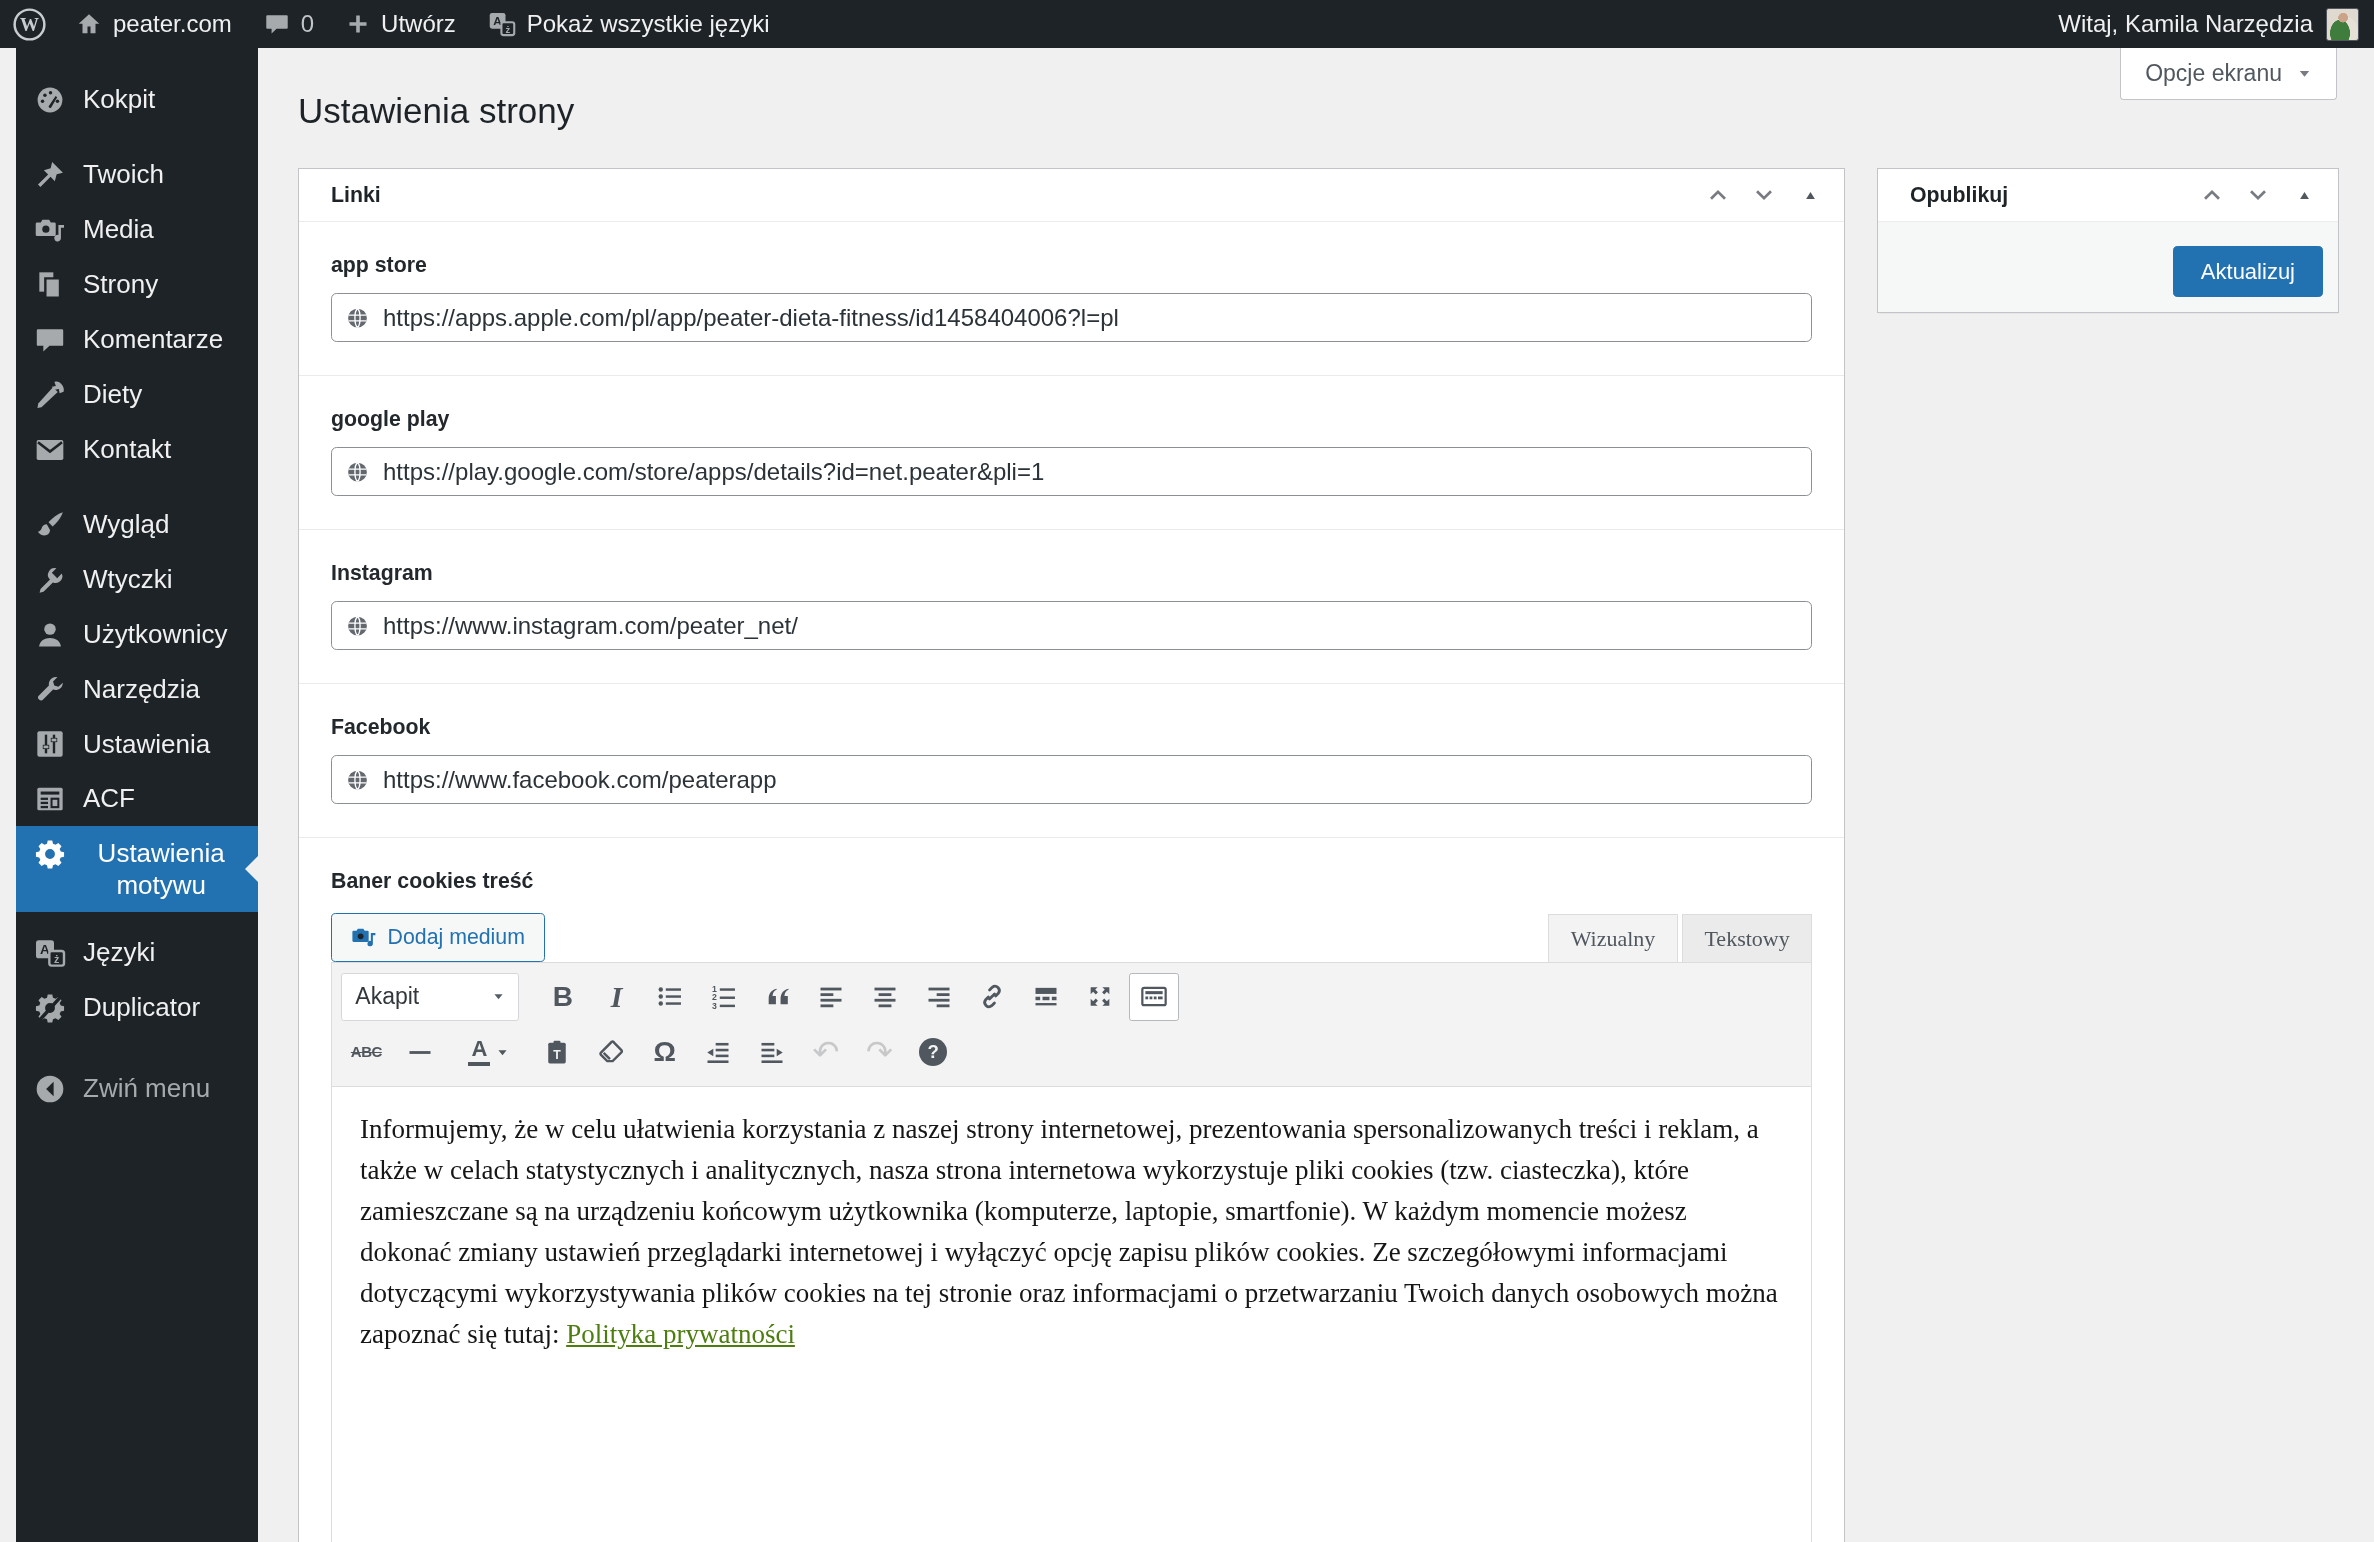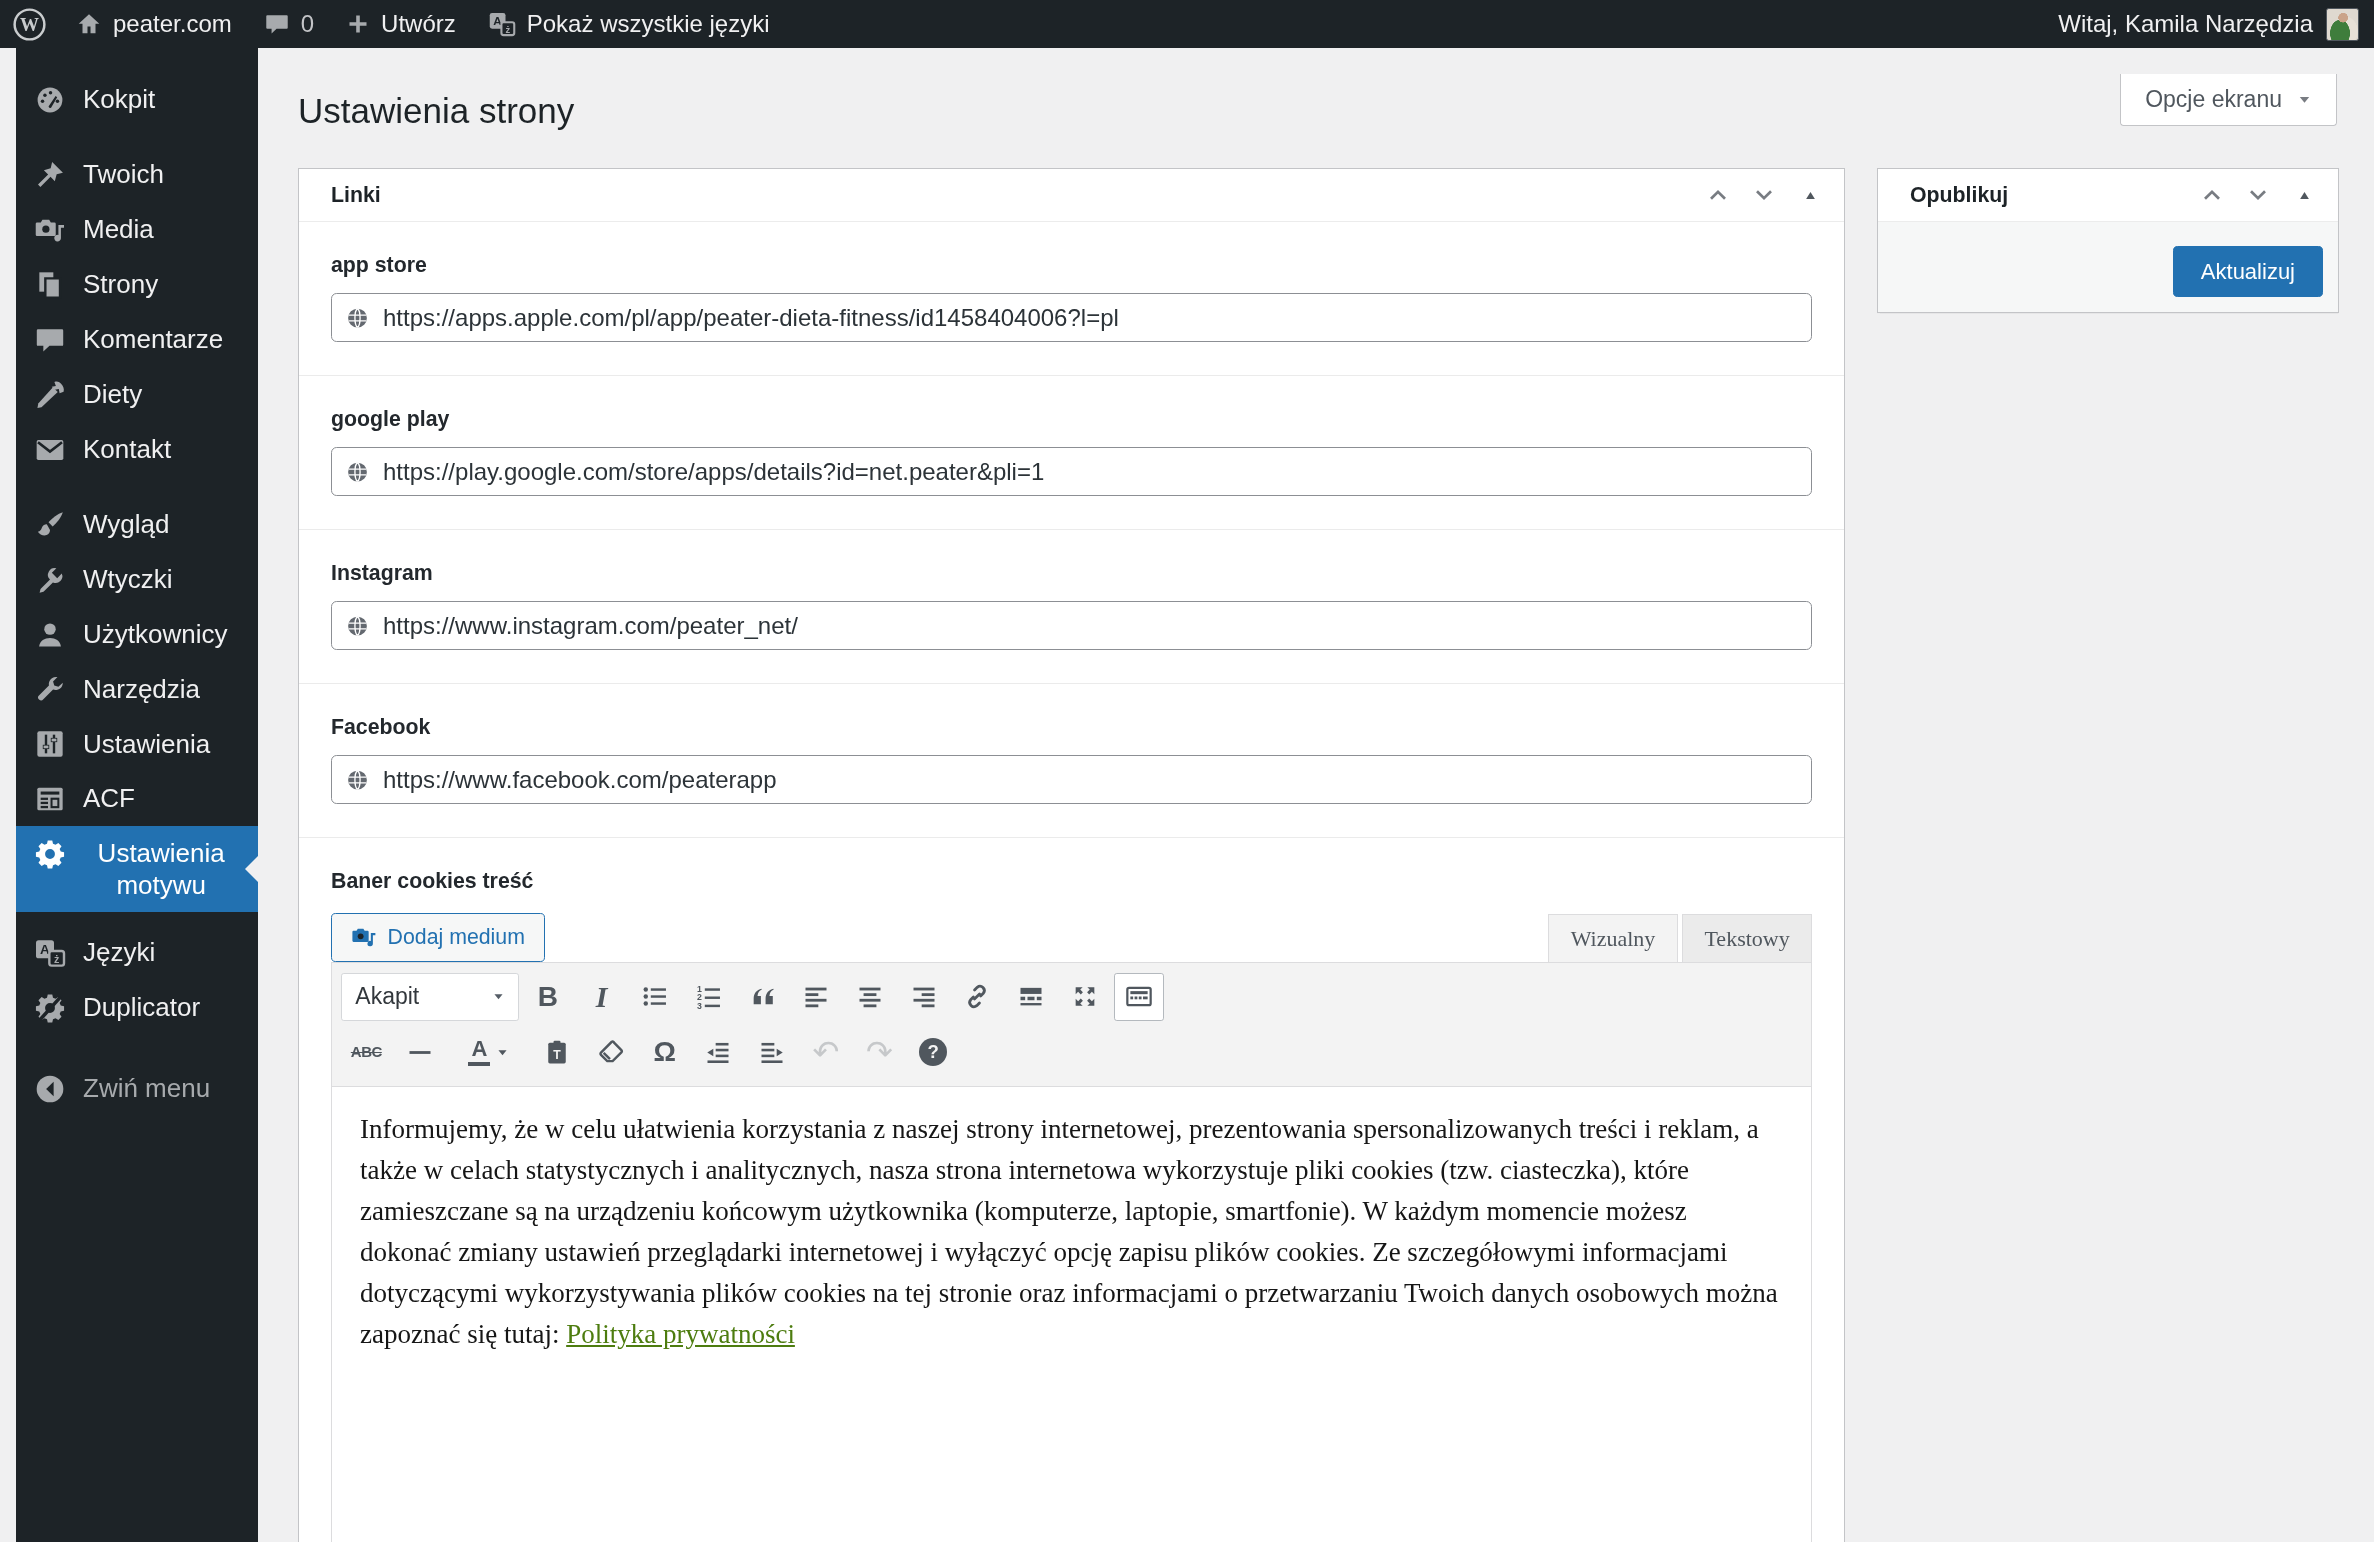--- a/index.html
+++ b/index.html
@@ -53,21 +53,21 @@
   }
   .sb-sep { height:20.4px; }
   .sb-collapse { margin-top:26px; color:#a7aaad; }
   .sb-collapse .sb-ico { color:#a7aaad; }
 
   
   .main { position:absolute; left:264px; top:48px; right:0; bottom:0; padding:0 35px 0 34px; overflow:hidden; }
   .screen-options {
     position:absolute; top:0; right:37px; height:52px; padding:0 24px;
     background:#fff; border:0.9px solid #c3c4c7; border-top:none; border-radius:0 0 3.7px 3.7px;
-    display:flex; align-items:center; gap:15px; font-size:23px; color:#50575e; cursor:pointer;margin-top:26px;
+    display:flex; align-items:center; gap:15px; font-size:23px; color:#50575e; cursor:pointer;
   }
   .screen-options .icon { color:#787c82; }
   .page-title { margin:0; padding-top:39px; font-size:35px; line-height:48px; font-weight:400; color:#1d2327; }
   .columns { display:flex; gap:32px; margin-top:33px; align-items:flex-start; }
   .col-left { width:1547px; flex:none; }
   .col-right { width:462px; flex:none; }
 
   .postbox { background:#fff; border:0.9px solid #c3c4c7; box-shadow:0 0.9px 0.9px rgba(0,0,0,.04); }
   .postbox-header {
     display:flex; align-items:center; justify-content:space-between;
@@ -102,21 +102,21 @@
     border:0.9px solid #dcdcde; border-bottom:none; margin-left:4.6px; background:#ebebeb;
     cursor:pointer; position:relative; margin-bottom:-0.9px; font-family:inherit;
   }
   .tab.active { background:#f3f3f3; z-index:2; }
   .editor-wrap { border:0.9px solid #dcdcde; background:#f3f3f3; position:relative; z-index:1; }
   .mce-toolbar { padding:6.5px 9.3px; border-bottom:0.9px solid #dcdcde; }
   .mce-row { display:flex; align-items:center; gap:3.7px; padding:3.7px 0; }
   .mce-select {
     width:178px; height:48px; background:#fff; border:0.9px solid #d5d7da; border-radius:2.8px;
     display:flex; align-items:center; justify-content:space-between; padding:0 13px;
-    font-size:23px; color:#32373c; cursor:pointer;
+    font-size:23px; color:#32373c; margin-right:15px; cursor:pointer;
   }
   .mce-select .icon { color:#555d66; }
   .mce-btn {
     width:50px; height:48px; display:flex; align-items:center; justify-content:center;
     background:transparent; border:0.9px solid transparent; border-radius:2.8px;
     color:#50575e; cursor:pointer; padding:0;
   }
   .mce-btn svg { width:29px; height:29px; fill:currentColor; }
   .mce-btn.pressed { background:#fff; border-color:#b4b9be; }
   .mce-btn.disabled { color:#c6c8ca; }

